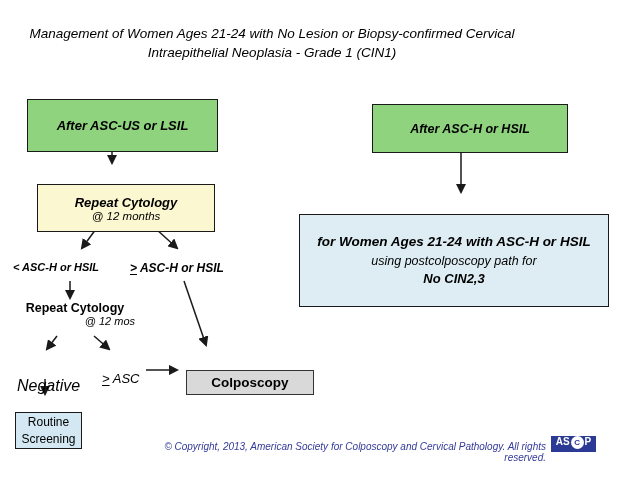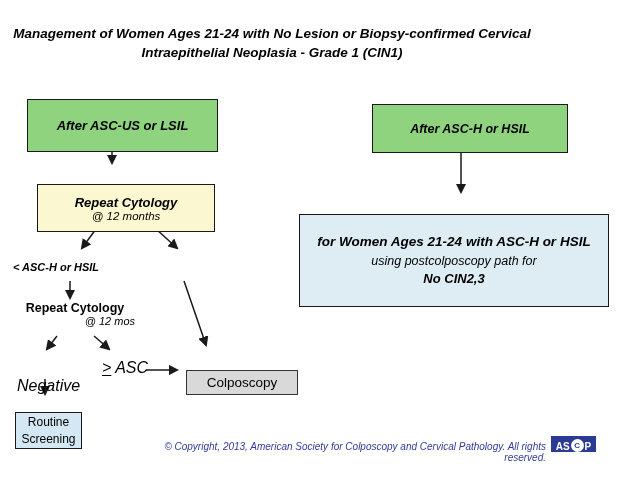--- a/index.html
+++ b/index.html
@@ -1,35 +1,35 @@
 <!DOCTYPE html>
 <html><head>
 <meta charset="utf-8">
 <style>
   html,body{margin:0;padding:0;background:#fff;}
   #page{position:relative;width:638px;height:479px;background:#ffffff;
         font-family:"Liberation Sans",sans-serif;color:#000;overflow:hidden;}
   .title{position:absolute;left:0;top:24px;width:544px;text-align:center;
-         font-size:13.5px;font-weight:bold;font-style:italic;line-height:19px;}
+         font-size:13.5px;font-weight:normal;font-style:italic;line-height:19px;}
   .box{position:absolute;display:flex;flex-direction:column;justify-content:center;
        align-items:center;text-align:center;box-sizing:border-box;border:1px solid #1a1a1a;margin-top:12px;}
   .box-green{background:#8fd37f;}
   .box-yellow{background:#fbf7d0;}
   .box-blue{background:#ddedf3;}
   .box-routine{background:#d3e8f2;}
   .box-gray{background:#d9d9d9;border-color:#333;}
   .bi{font-weight:bold;font-style:italic;}
   .it{font-style:italic;text-align:right;}
   .lbl{position:absolute;white-space:nowrap;}
   .u{text-decoration:underline;text-underline-offset:2px;}
   #arrows{position:absolute;left:0;top:0;pointer-events:none;}
   .copyright{position:absolute;left:146px;top:441px;width:400px;text-align:right;
              font-size:10px;font-style:italic;color:#333a99;}
   .logo{position:absolute;left:551px;top:436px;width:45px;height:16px;background:#2b3a94;
-        display:flex;align-items:flex-end;justify-content:center;gap:1px;
+        display:flex;align-items:flex-start;justify-content:center;gap:1px;
         color:#fff;font-weight:bold;font-size:10px;}
   .logo .circ{display:flex;align-items:center;justify-content:center;width:13px;height:13px;
         border-radius:50%;background:#fff;color:#2b3a94;font-size:8px;font-weight:bold;}
 </style>
 </head>
 <body>
 
 <div id="page">
 
   <div class="title">
@@ -61,31 +61,32 @@
     <span>After ASC-US or LSIL</span>
   </div>
 
   <div class="box box-yellow" style="left:37px;top:172px;width:178px;height:48px;">
     <div class="bi" style="font-size:13px;">Repeat Cytology</div>
     <div class="it" style="font-size:11.5px;">@ 12 months</div>
   </div>
 
   <div class="lbl bi" style="left:13px;top:261px;font-size:11px;">&lt; ASC-H or HSIL</div>
 
+  <div class="lbl bi" style="left:130px;top:261px;font-size:12px;"><span class="u">&gt;</span><span> ASC-H or HSIL</span></div>
 
   <div class="lbl" style="left:15px;top:301px;width:120px;text-align:center;white-space:normal;">
     <div style="font-weight:bold;font-size:12.5px;">Repeat Cytology</div>
     <div class="it" style="font-size:11px;">@ 12 mos</div>
   </div>
 
   <div class="lbl it" style="left:17px;top:361px;font-size:16px;margin-top:16px;">Negative</div>
 
-  <div class="lbl it" style="left:102px;top:359px;font-size:16px;"><span class="u">&gt;</span><span> ASC</span></div>
+  <div class="lbl it" style="left:102px;top:371px;font-size:13px;"><span class="u">&gt;</span><span> ASC</span></div>
 
-  <div class="box box-gray" style="left:186px;top:358px;width:112px;height:25px;font-weight:normal;font-size:13.5px;">
+  <div class="box box-gray" style="left:186px;top:358px;width:128px;height:25px;font-weight:bold;font-size:13.5px;">
     <span>Colposcopy</span>
   </div>
 
   <div class="box box-green bi" style="left:372px;top:92px;width:196px;height:49px;font-size:12.5px;">
     <span>After ASC-H or HSIL</span>
   </div>
 
   <div class="box box-routine" style="left:15px;top:400px;width:67px;height:37px;font-size:12px;line-height:1.35;">
     <div>Routine</div>
     <div>Screening</div>

